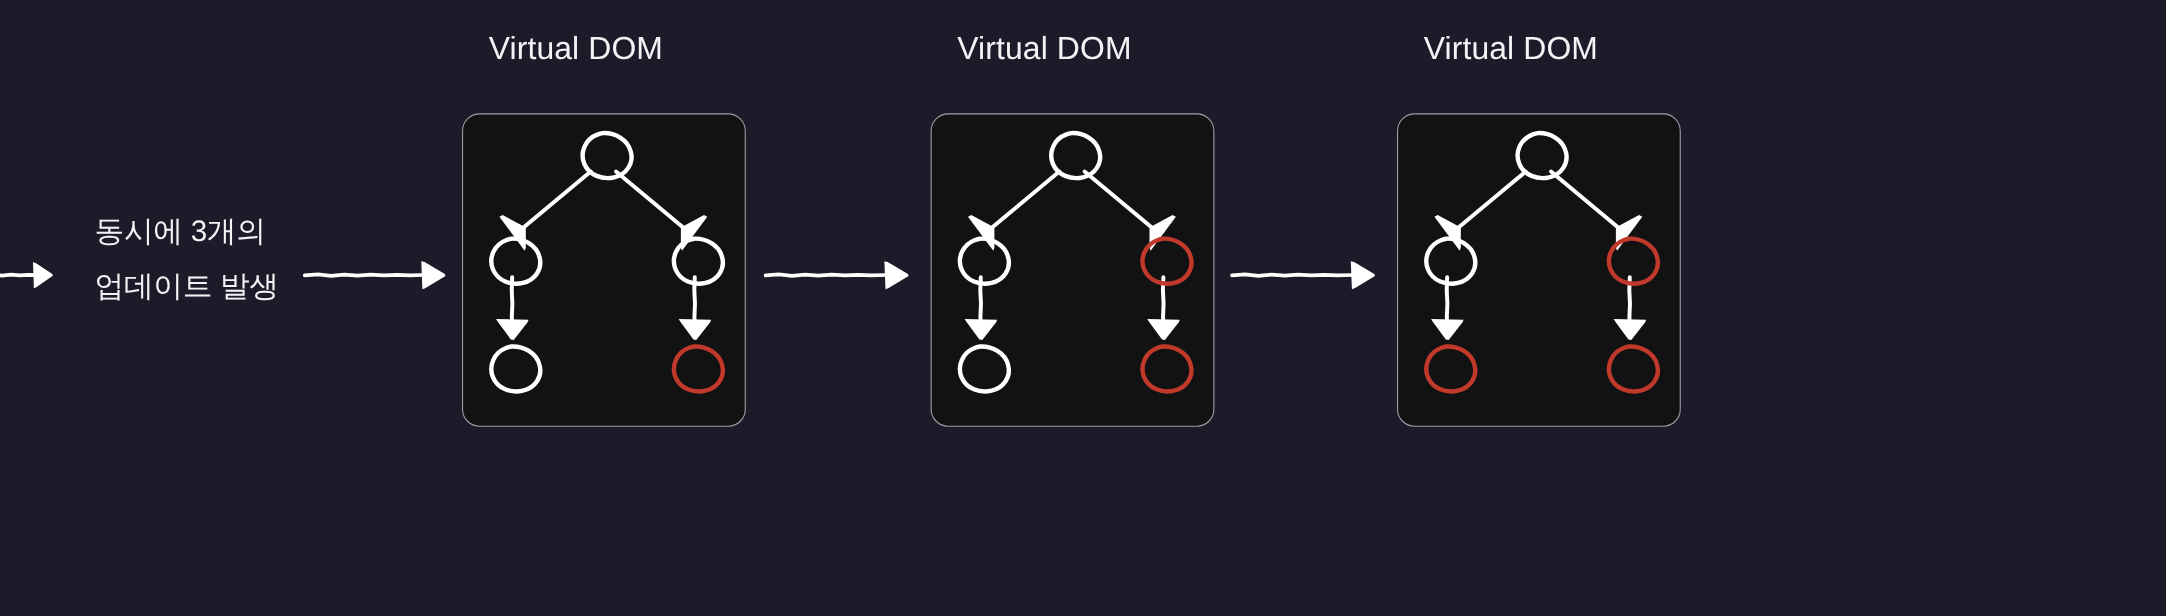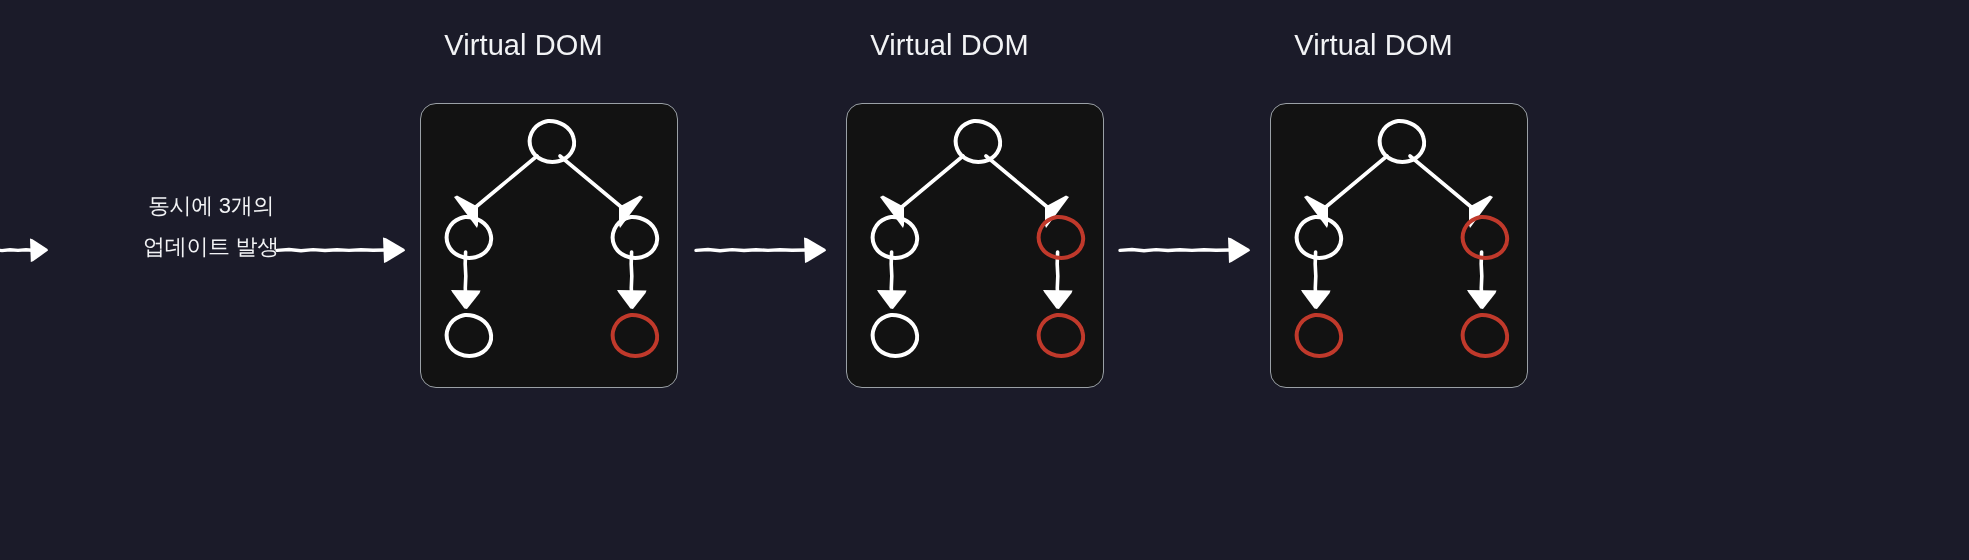--- a/index.html
+++ b/index.html
@@ -28,25 +28,24 @@
   }
   .connector svg { display: block; }
 
   
   .caption {
     position: absolute;
     left: 86px;
     top: 186px;
     width: 250px;
     color: #f2f3f5;
-    font-size: 22px;
+    font-size: 27px;
     line-height: 1.85;
     letter-spacing: -0.3px;
     white-space: pre-line;
-    text-align: center;
   }
 
   
   .panel {
     position: absolute;
     top: 25px;
     width: 207px;
   }
   .panel-title {
     color: #f2f3f5;

